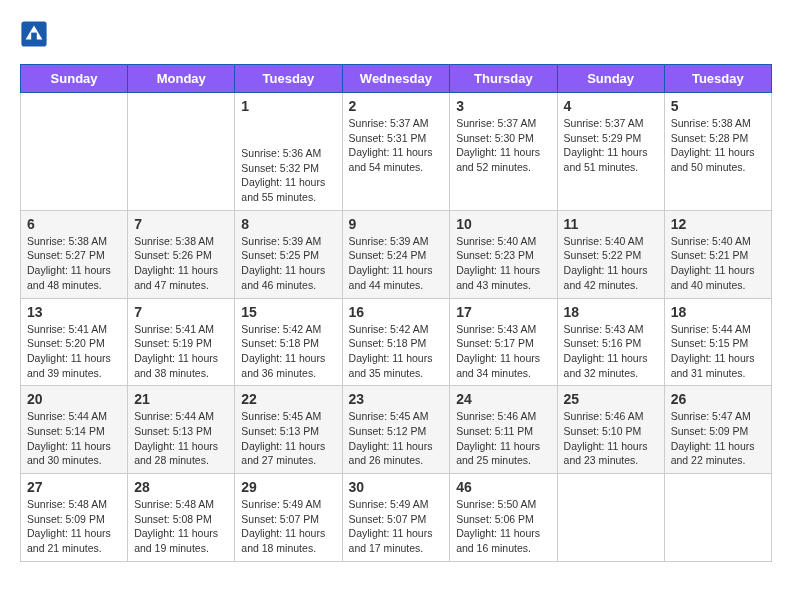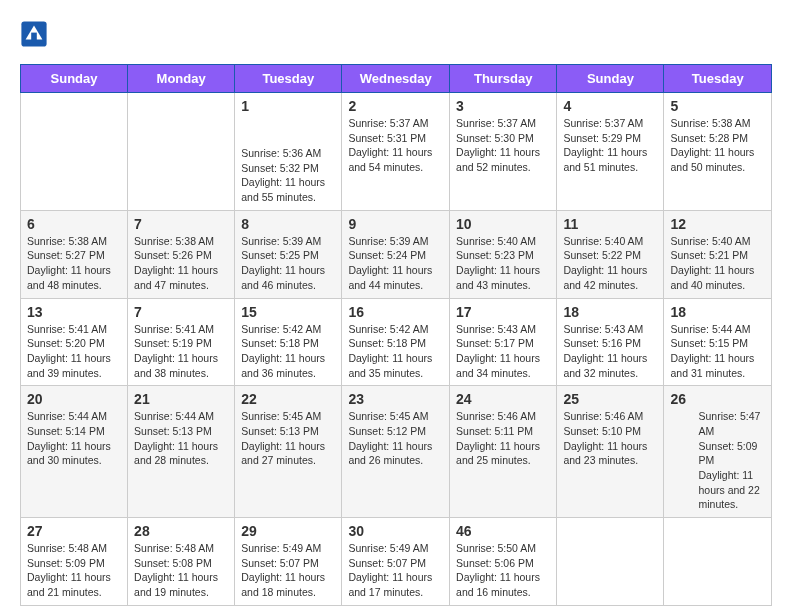--- a/index.html
+++ b/index.html
@@ -277,21 +277,21 @@
 Daylight: 11 hours and 25 minutes.</div>
         </td>
         <td>
           <span class="day-number">25</span>
           <div class="day-info" style="white-space: pre-line;">Sunrise: 5:46 AM
 Sunset: 5:10 PM
 Daylight: 11 hours and 23 minutes.</div>
         </td>
         <td>
           <span class="day-number">26</span>
-          <div class="day-info" style="white-space: pre-line; margin-left: 28px;">Sunrise: 5:47 AM
+          <div class="day-info" style="white-space: pre-line;">Sunrise: 5:47 AM
 Sunset: 5:09 PM
 Daylight: 11 hours and 22 minutes.</div>
         </td>
       </tr>
       <tr>
         <td>
           <span class="day-number">27</span>
           <div class="day-info" style="white-space: pre-line;">Sunrise: 5:48 AM
 Sunset: 5:09 PM
 Daylight: 11 hours and 21 minutes.</div>

